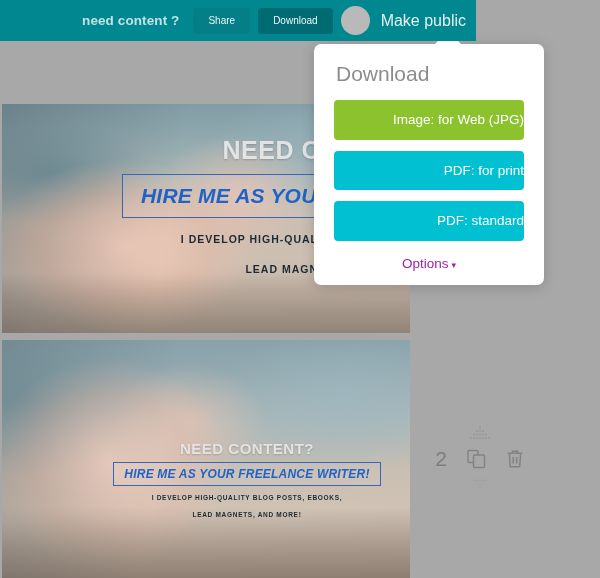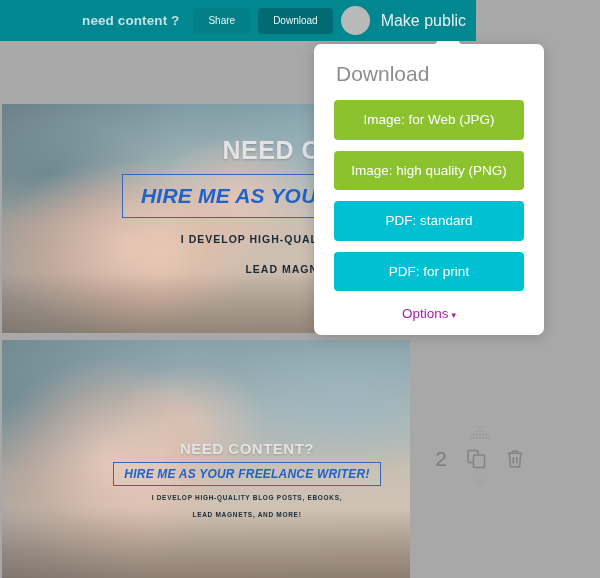--- a/index.html
+++ b/index.html
@@ -247,20 +247,21 @@
     width: 100%;
     border: none;
     border-radius: 4px;
     color: #ffffff;
     font-family: inherit;
     font-size: 13.5px;
     padding: 13px 0;
     margin-bottom: 11px;
     cursor: pointer;
     line-height: 1;
+    text-align: right;
   }
   .dl-btn.green { background: #8cc22e; }
   .dl-btn.cyan  { background: #00c0d2; }
   .options {
     text-align: center;
     color: #a21caf;
     font-size: 13.5px;
     cursor: pointer;
     padding-top: 4px;
   }
@@ -356,20 +357,19 @@
       </svg>
     </span>
   </div>
 </div>
 
 <div class="panel">
   <div class="panel-arrow"></div>
   <h2 class="panel-title">Download</h2>
 
   <button class="dl-btn green">Image: for Web (JPG)</button>
-  <button class="dl-btn green">Image: high quality (PNG)</button>
+  <button class="dl-btn cyan">PDF: for print</button>
   <button class="dl-btn cyan">PDF: standard</button>
-  <button class="dl-btn cyan">PDF: for print</button>
 
   <div class="options">
     <span>Options</span><span class="caret">▾</span>
   </div>
 </div>
 
 </body></html>

